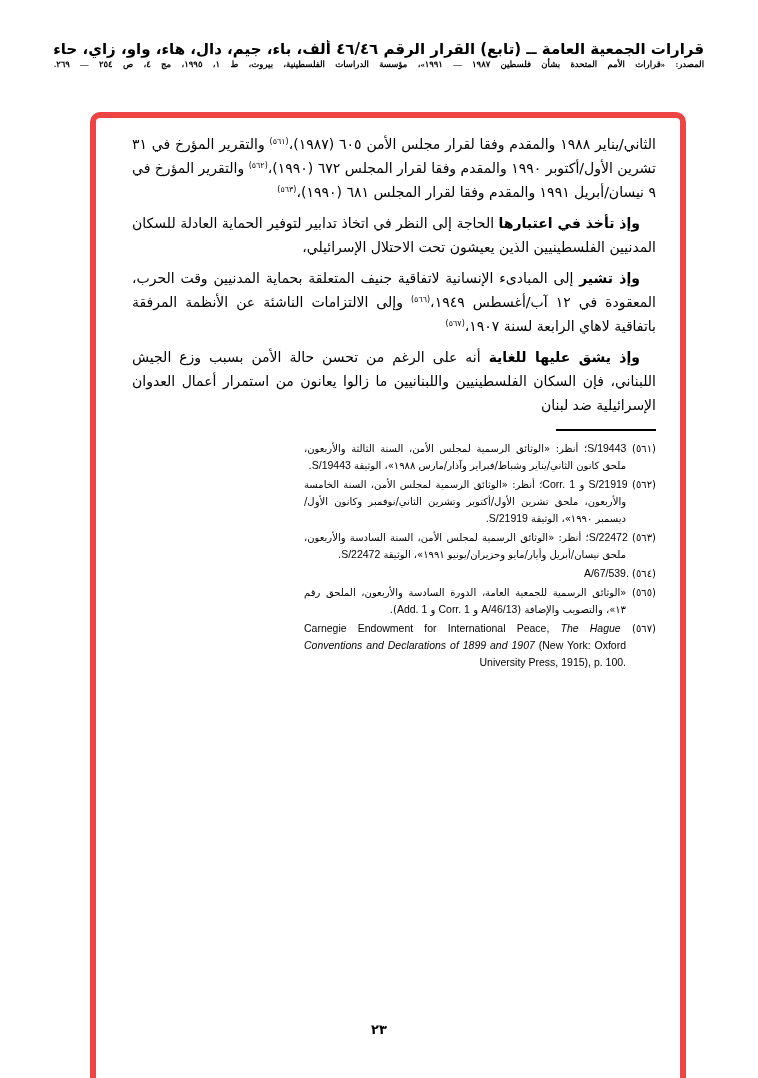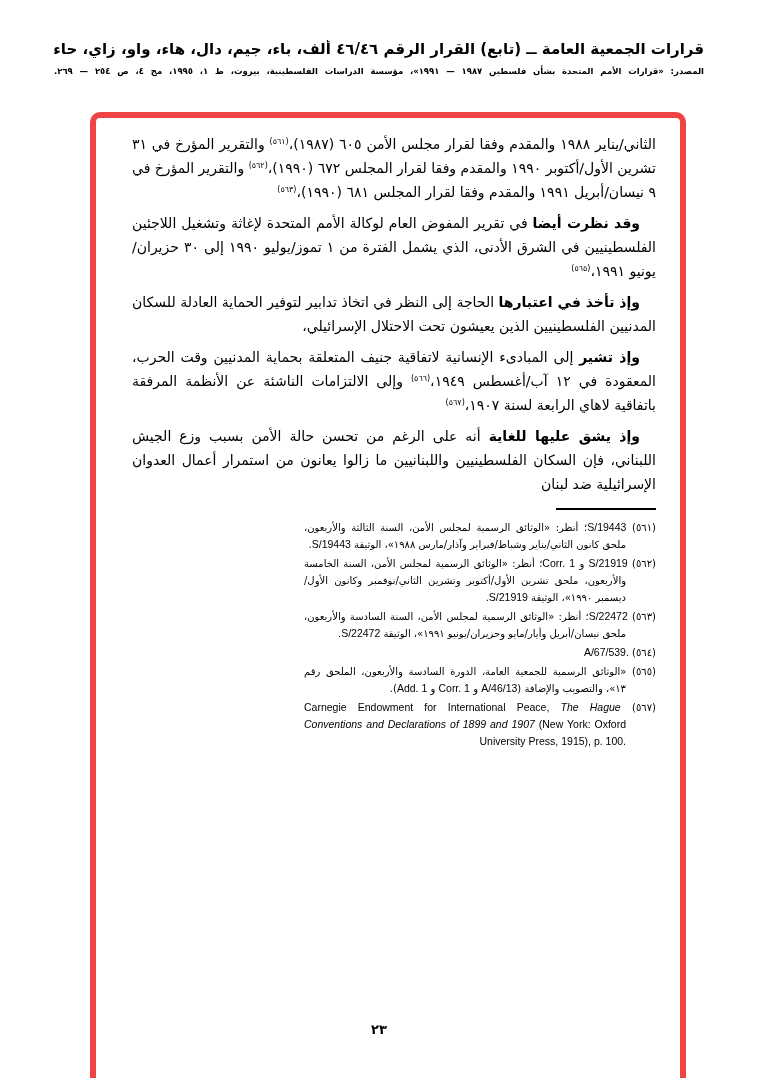--- a/index.html
+++ b/index.html
@@ -26,25 +26,25 @@
     line-height: 18px;
     white-space: nowrap;
     text-align: justify;
     text-align-last: justify;
     overflow: hidden;
   }
   .header-source {
     font-weight: bold;
     font-size: 8.5px;
     line-height: 12px;
-    margin-top: 7px;
     white-space: nowrap;
     text-align: justify;
     text-align-last: justify;
     overflow: hidden;
+    font-family: Liberation Serif, serif;
   }
   .green-box {
     position: absolute;
     left: 90px; top: 112px;
     width: 596px; height: 1010px;
     box-sizing: border-box;
     border: 6px solid #ef4444;
     border-radius: 10px;
     padding: 14px 24px 12px 36px;
     overflow: hidden;
@@ -106,21 +106,20 @@
 <div class="page">
 
   <div class="header">
     <div class="header-title">قرارات الجمعية العامة ــ (تابع) القرار الرقم ٤٦/٤٦ ألف، باء، جيم، دال، هاء، واو، زاي، حاء، طاء، ياء، كاف</div>
     <div class="header-source">المصدر: «قرارات الأمم المتحدة بشأن فلسطين ١٩٨٧ — ١٩٩١»، مؤسسة الدراسات الفلسطينية، بيروت، ط ١، ١٩٩٥، مج ٤، ص ٢٥٤ — ٢٦٩.</div>
   </div>
 
   <div class="green-box">
     <div class="body-text" id="paragraphs">
         <p class="para no-indent"><span>الثاني/يناير ١٩٨٨ والمقدم وفقا لقرار مجلس الأمن ٦٠٥ (١٩٨٧)،</span><sup class="fn-ref">(٥٦١)</sup><span> والتقرير المؤرخ في ٣١ تشرين الأول/أكتوبر ١٩٩٠ والمقدم وفقا لقرار المجلس ٦٧٢ (١٩٩٠)،</span><sup class="fn-ref">(٥٦٢)</sup><span> والتقرير المؤرخ في ٩ نيسان/أبريل ١٩٩١ والمقدم وفقا لقرار المجلس ٦٨١ (١٩٩٠)،</span><sup class="fn-ref">(٥٦٣)</sup></p>
-        <p class="para"><span class="bold">وقد نظرت أيضا</span><span> في تقرير المفوض العام لوكالة الأمم المتحدة لإغاثة وتشغيل اللاجئين الفلسطينيين في الشرق الأدنى، الذي يشمل الفترة من ١ تموز/يوليو ١٩٩٠ إلى ٣٠ حزيران/يونيو ١٩٩١،</span><sup class="fn-ref">(٥٦٥)</sup></p>
         <p class="para"><span class="bold">وإذ تأخذ في اعتبارها</span><span> الحاجة إلى النظر في اتخاذ تدابير لتوفير الحماية العادلة للسكان المدنيين الفلسطينيين الذين يعيشون تحت الاحتلال الإسرائيلي،</span></p>
         <p class="para"><span class="bold">وإذ تشير</span><span> إلى المبادىء الإنسانية لاتفاقية جنيف المتعلقة بحماية المدنيين وقت الحرب، المعقودة في ١٢ آب/أغسطس ١٩٤٩،</span><sup class="fn-ref">(٥٦٦)</sup><span> وإلى الالتزامات الناشئة عن الأنظمة المرفقة باتفاقية لاهاي الرابعة لسنة ١٩٠٧،</span><sup class="fn-ref">(٥٦٧)</sup></p>
         <p class="para"><span class="bold">وإذ يشق عليها للغاية</span><span> أنه على الرغم من تحسن حالة الأمن بسبب وزع الجيش اللبناني، فإن السكان الفلسطينيين واللبنانيين ما زالوا يعانون من استمرار أعمال العدوان الإسرائيلية ضد لبنان</span></p>
       </div>
     <div class="fn-sep"></div>
     <div class="footnotes" id="footnotes">
         <div class="footnote"><span class="fn-num">(٥٦١) </span><span class="latin">S/19443</span><span>؛ أنظر: «الوثائق الرسمية لمجلس الأمن، السنة الثالثة والأربعون، ملحق كانون الثاني/يناير وشباط/فبراير وآذار/مارس ١٩٨٨»، الوثيقة </span><span class="latin">S/19443</span><span>.</span></div>
         <div class="footnote"><span class="fn-num">(٥٦٢) </span><span class="latin">S/21919</span><span> و </span><span class="latin">Corr. 1</span><span>؛ أنظر: «الوثائق الرسمية لمجلس الأمن، السنة الخامسة والأربعون، ملحق تشرين الأول/أكتوبر وتشرين الثاني/نوفمبر وكانون الأول/ديسمبر ١٩٩٠»، الوثيقة </span><span class="latin">S/21919</span><span>.</span></div>
         <div class="footnote"><span class="fn-num">(٥٦٣) </span><span class="latin">S/22472</span><span>؛ أنظر: «الوثائق الرسمية لمجلس الأمن، السنة السادسة والأربعون، ملحق نيسان/أبريل وأيار/مايو وحزيران/يونيو ١٩٩١»، الوثيقة </span><span class="latin">S/22472</span><span>.</span></div>
         <div class="footnote"><span class="fn-num">(٥٦٤) </span><span class="latin">A/67/539.</span></div>

